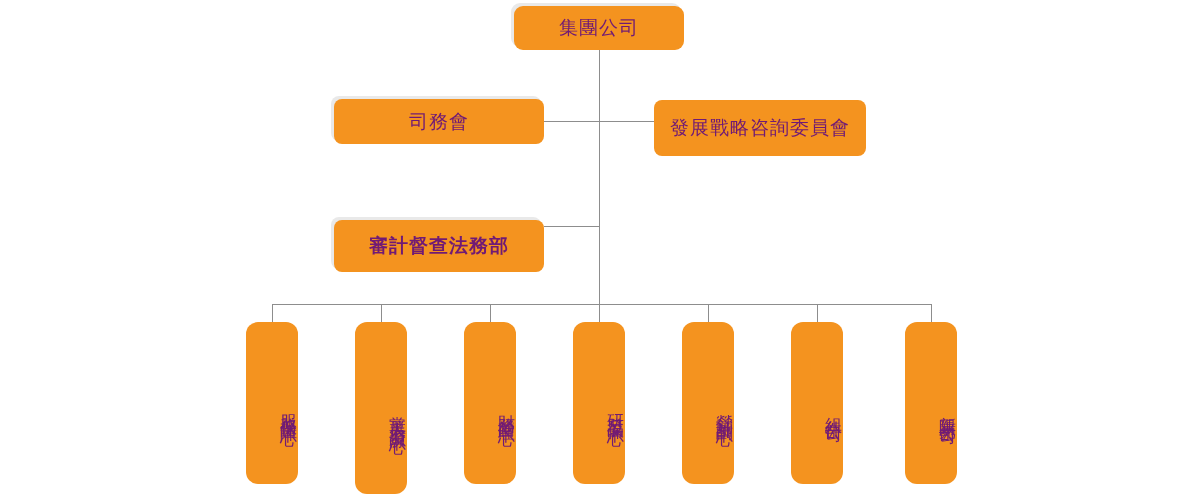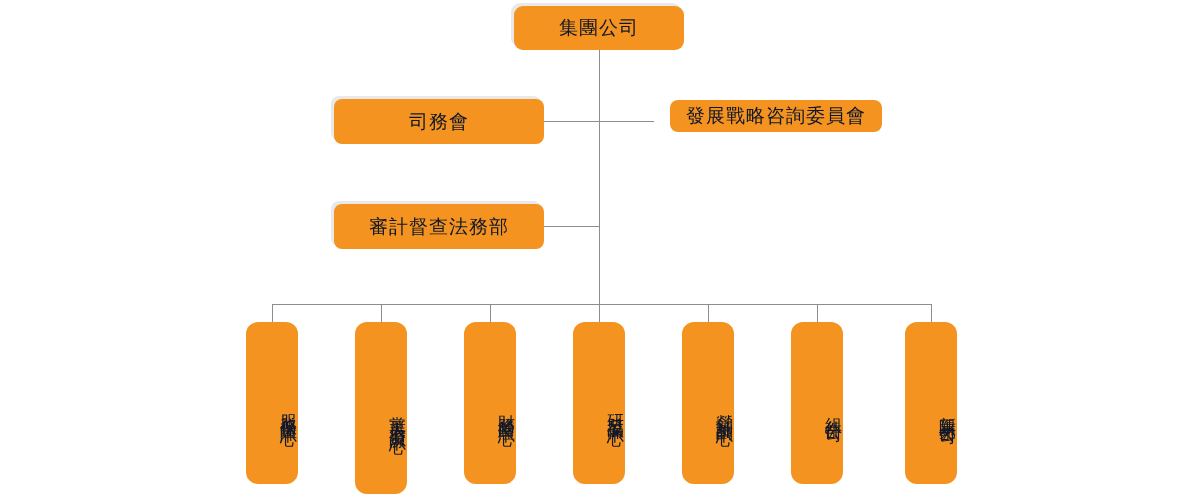--- a/index.html
+++ b/index.html
@@ -24,21 +24,21 @@
     position: absolute;
     background: #8d8d8d;
   }
   .line-v { width: 1px; }
   .line-h { height: 1px; }
 
   
   .node {
     position: absolute;
     background: #F4931F;
-    color: #0f172a;
+    color: #701a75;
     border-radius: 9px;
     display: flex;
     align-items: center;
     justify-content: center;
     text-align: left;
     line-height: 1.15;
     letter-spacing: 1px;
     box-shadow: -3px -3px 0 0 #e9e9e9;
   }
   .node.no-shadow { box-shadow: none; }
@@ -82,23 +82,23 @@
   <div class="line line-v" style="left:490px; top:304px; height:18px;"></div>
   <div class="line line-v" style="left:599px; top:304px; height:18px;"></div>
   <div class="line line-v" style="left:708px; top:304px; height:18px;"></div>
   <div class="line line-v" style="left:817px; top:304px; height:18px;"></div>
   <div class="line line-v" style="left:931px; top:304px; height:18px;"></div>
 
   <div class="node node-top" style="left:514px; top:6px; width:170px; height:44px;">集團公司</div>
 
   <div class="node node-mid" style="left:334px; top:99px; width:210px; height:45px;">司務會</div>
 
-  <div class="node node-mid no-shadow" style="left:670px; top:100px; width:212px; height:32px;">發展戰略咨詢委員會</div>
+  <div class="node node-mid no-shadow" style="left:654px; top:100px; width:212px; height:56px;">發展戰略咨詢委員會</div>
 
-  <div class="node node-mid" style="left:334px; top:204px; width:210px; height:45px;">審計督查法務部</div>
+  <div class="node node-mid" style="left:334px; top:220px; width:210px; height:52px;font-weight:bold;">審計督查法務部</div>
 
   <div class="node node-leaf" style="left:246px; top:322px; width:52px; height:162px;">服務保障中心</div>
 
   <div class="node node-leaf" style="left:355px; top:322px; width:52px; height:172px;">黨群人力資源中心</div>
 
   <div class="node node-leaf" style="left:464px; top:322px; width:52px; height:162px;">財務管理中心</div>
 
   <div class="node node-leaf" style="left:573px; top:322px; width:52px; height:162px;">研發品保中心</div>
 
   <div class="node node-leaf" style="left:682px; top:322px; width:52px; height:162px;">營銷計劃中心</div>

